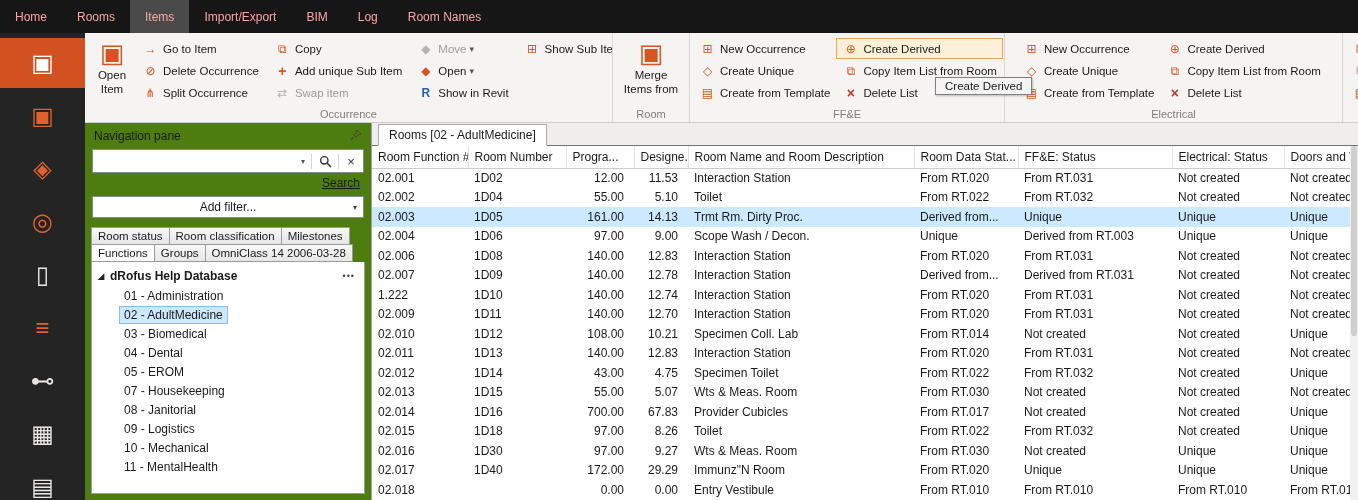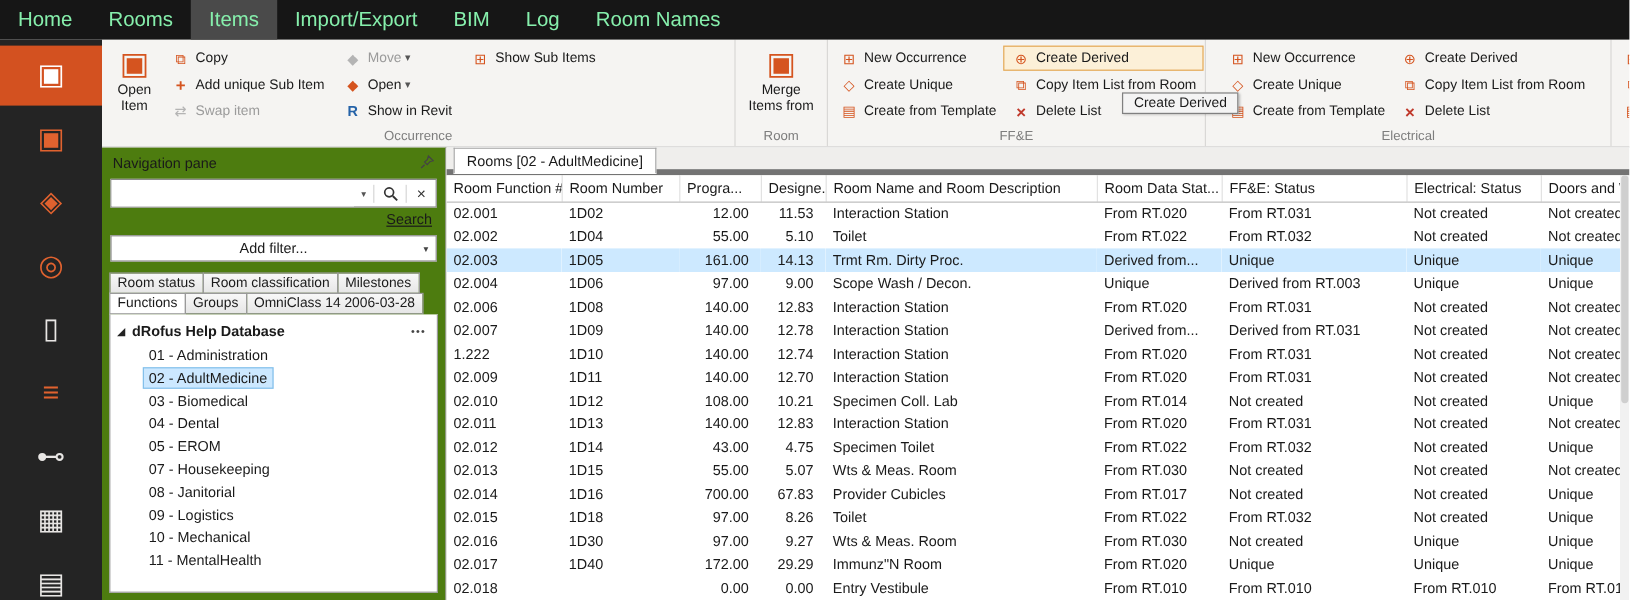--- a/index.html
+++ b/index.html
@@ -2,21 +2,21 @@
 <html><head>
 <meta charset="utf-8">
 <style>
   *{margin:0;padding:0;box-sizing:border-box}
   html,body{width:1358px;height:500px;overflow:hidden;background:#fff;
     font-family:"Liberation Sans","DejaVu Sans",sans-serif;font-size:12px;color:#1a1a1a}
   .app{position:relative;width:1358px;height:500px;overflow:hidden}
 
   
   .menubar{position:absolute;left:0;top:0;width:100%;height:33px;background:#161616;display:flex;z-index:6}
-  .menutab{color:#86efac;font-size:17px;padding:0 15px;display:flex;align-items:center;cursor:default;white-space:nowrap}
+  .menutab{color:#fca5a5;font-size:12px;padding:0 15px;display:flex;align-items:center;cursor:default;white-space:nowrap}
   .menutab.active{background:#4a4a4a}
 
   
   .sidebar{position:absolute;left:0;top:33px;width:85px;height:467px;background:#242424;display:flex;flex-direction:column;padding-top:5px;gap:3px;overflow:hidden;z-index:5}
   .side-item{height:50px;flex:0 0 50px;display:flex;align-items:center;justify-content:center}
   .side-item.active{background:#d35120}
   .side-glyph{font-size:24px;line-height:1}
   .ic-orange{color:#e0622f}
   .ic-white{color:#e8e6e4}
   .side-item.active .side-glyph{color:#ffffff}
@@ -78,21 +78,21 @@
   .np-tree{flex:1;margin:0 6px 6px;background:#fff;border:1px solid #9a9a9a;border-top:none;padding:4px 0 0;overflow:hidden}
   .tree-root{display:flex;align-items:center;height:20px;font-weight:bold}
   .tree-exp{width:18px;text-align:center;font-size:9px;color:#222}
   .tree-dots{margin-left:auto;padding-right:9px;font-weight:normal;font-size:9px;letter-spacing:1px;color:#444}
   .tree-item{height:19px;display:flex;align-items:center;padding-left:27px;cursor:default}
   .tree-item>span{padding:0 4px;border:1px solid transparent;line-height:16px}
   .tree-item.selected>span{background:#cce8ff;border-color:#84c0ea}
 
   
   .main{position:absolute;left:372px;top:123px;width:986px;height:377px;background:#fff;display:flex;flex-direction:column;overflow:hidden}
-  .tabstrip{height:23px;background:#efeeec;display:flex;align-items:flex-start;border-bottom:5px solid #737373;flex:0 0 23px}
+  .tabstrip{height:23px;background:#efeeec;display:flex;align-items:center;border-bottom:1px solid #737373;flex:0 0 23px}
   .doc-tab{background:#fff;border:1px solid #a8a8a8;border-bottom:1px solid #fff;margin:0 0 -1px 6px;padding:3px 10px;white-space:nowrap;position:relative;z-index:2}
   .grid{flex:1;position:relative;overflow:hidden}
   table{border-collapse:collapse;table-layout:fixed;width:978px}
   th{font-weight:normal;text-align:left;border-right:1px solid #e2e2e2;border-bottom:1px solid #cccccc;height:22px;padding:0 4px 0 6px;white-space:nowrap;overflow:hidden;background:#fff}
   td{height:19.5px;padding:0 4px 0 6px;white-space:nowrap;overflow:hidden}
   td.num{text-align:right;padding-right:10px}
   tr.selected td{background:#cde9ff}
   .vscroll{position:absolute;right:0;top:0;bottom:0;width:8px;background:#f1f1f1}
   .vscroll .thumb{position:absolute;top:0;left:1px;width:6px;height:190px;background:#cfcfcf;border-radius:3px}
 </style>
@@ -158,20 +158,40 @@
     </div>
 
   <div class="ribbon">
 
     <div class="rgroup g-occ">
       <div class="bigbtn">
         <span class="bglyph open-item-icon"></span>
         <span class="blabel">Open</span>
         <span class="blabel">Item</span>
       </div>
+      <div class="rcol">
+
+          <div class="rbtn">
+            <span class="ric goto-item-icon"></span>
+            <span>Go to Item</span>
+            <span class="rdrop"></span>
+          </div>
+
+          <div class="rbtn">
+            <span class="ric delete-occurrence-icon"></span>
+            <span>Delete Occurrence</span>
+            <span class="rdrop"></span>
+          </div>
+
+          <div class="rbtn">
+            <span class="ric split-occurrence-icon"></span>
+            <span>Split Occurrence</span>
+            <span class="rdrop"></span>
+          </div>
+        </div>
       <div class="rcol">
 
           <div class="rbtn">
             <span class="ric copy-icon"></span>
             <span>Copy</span>
             <span class="rdrop"></span>
           </div>
 
           <div class="rbtn">
             <span class="ric add-sub-item-icon"></span>

